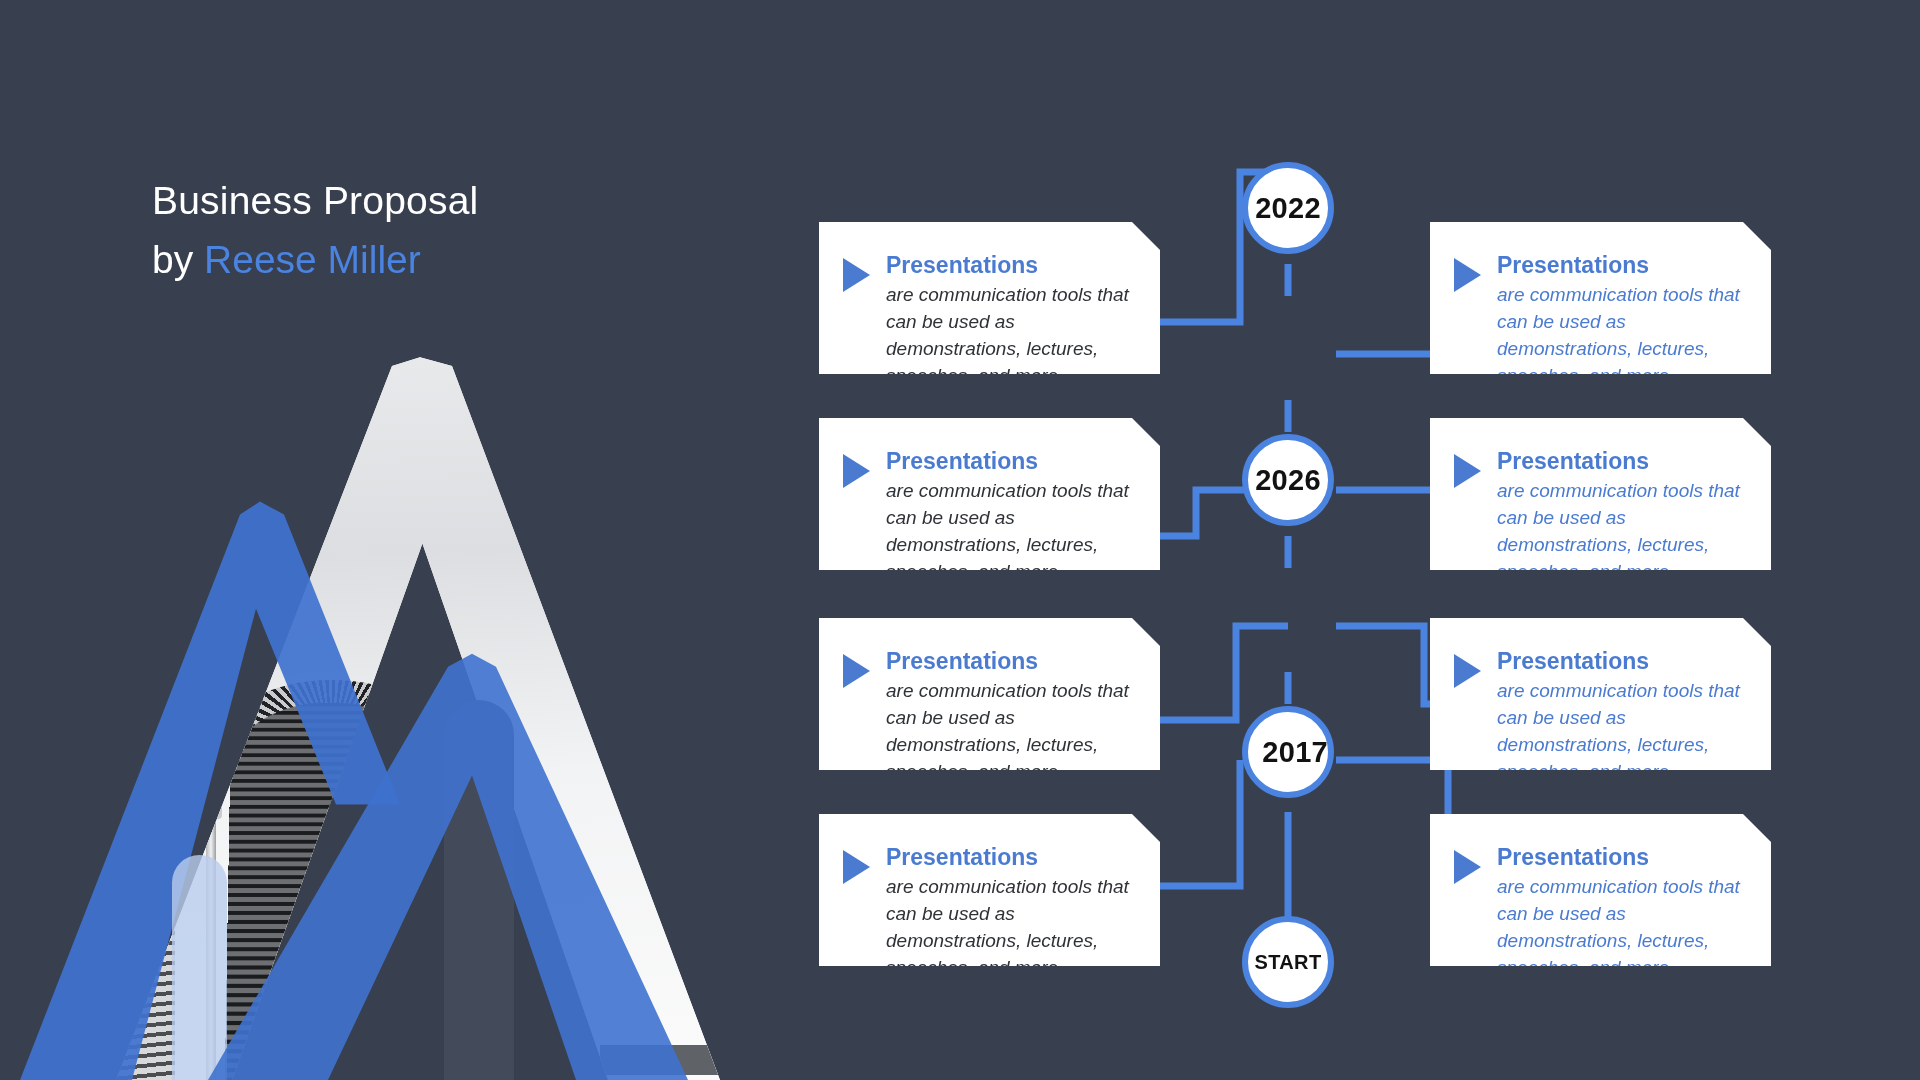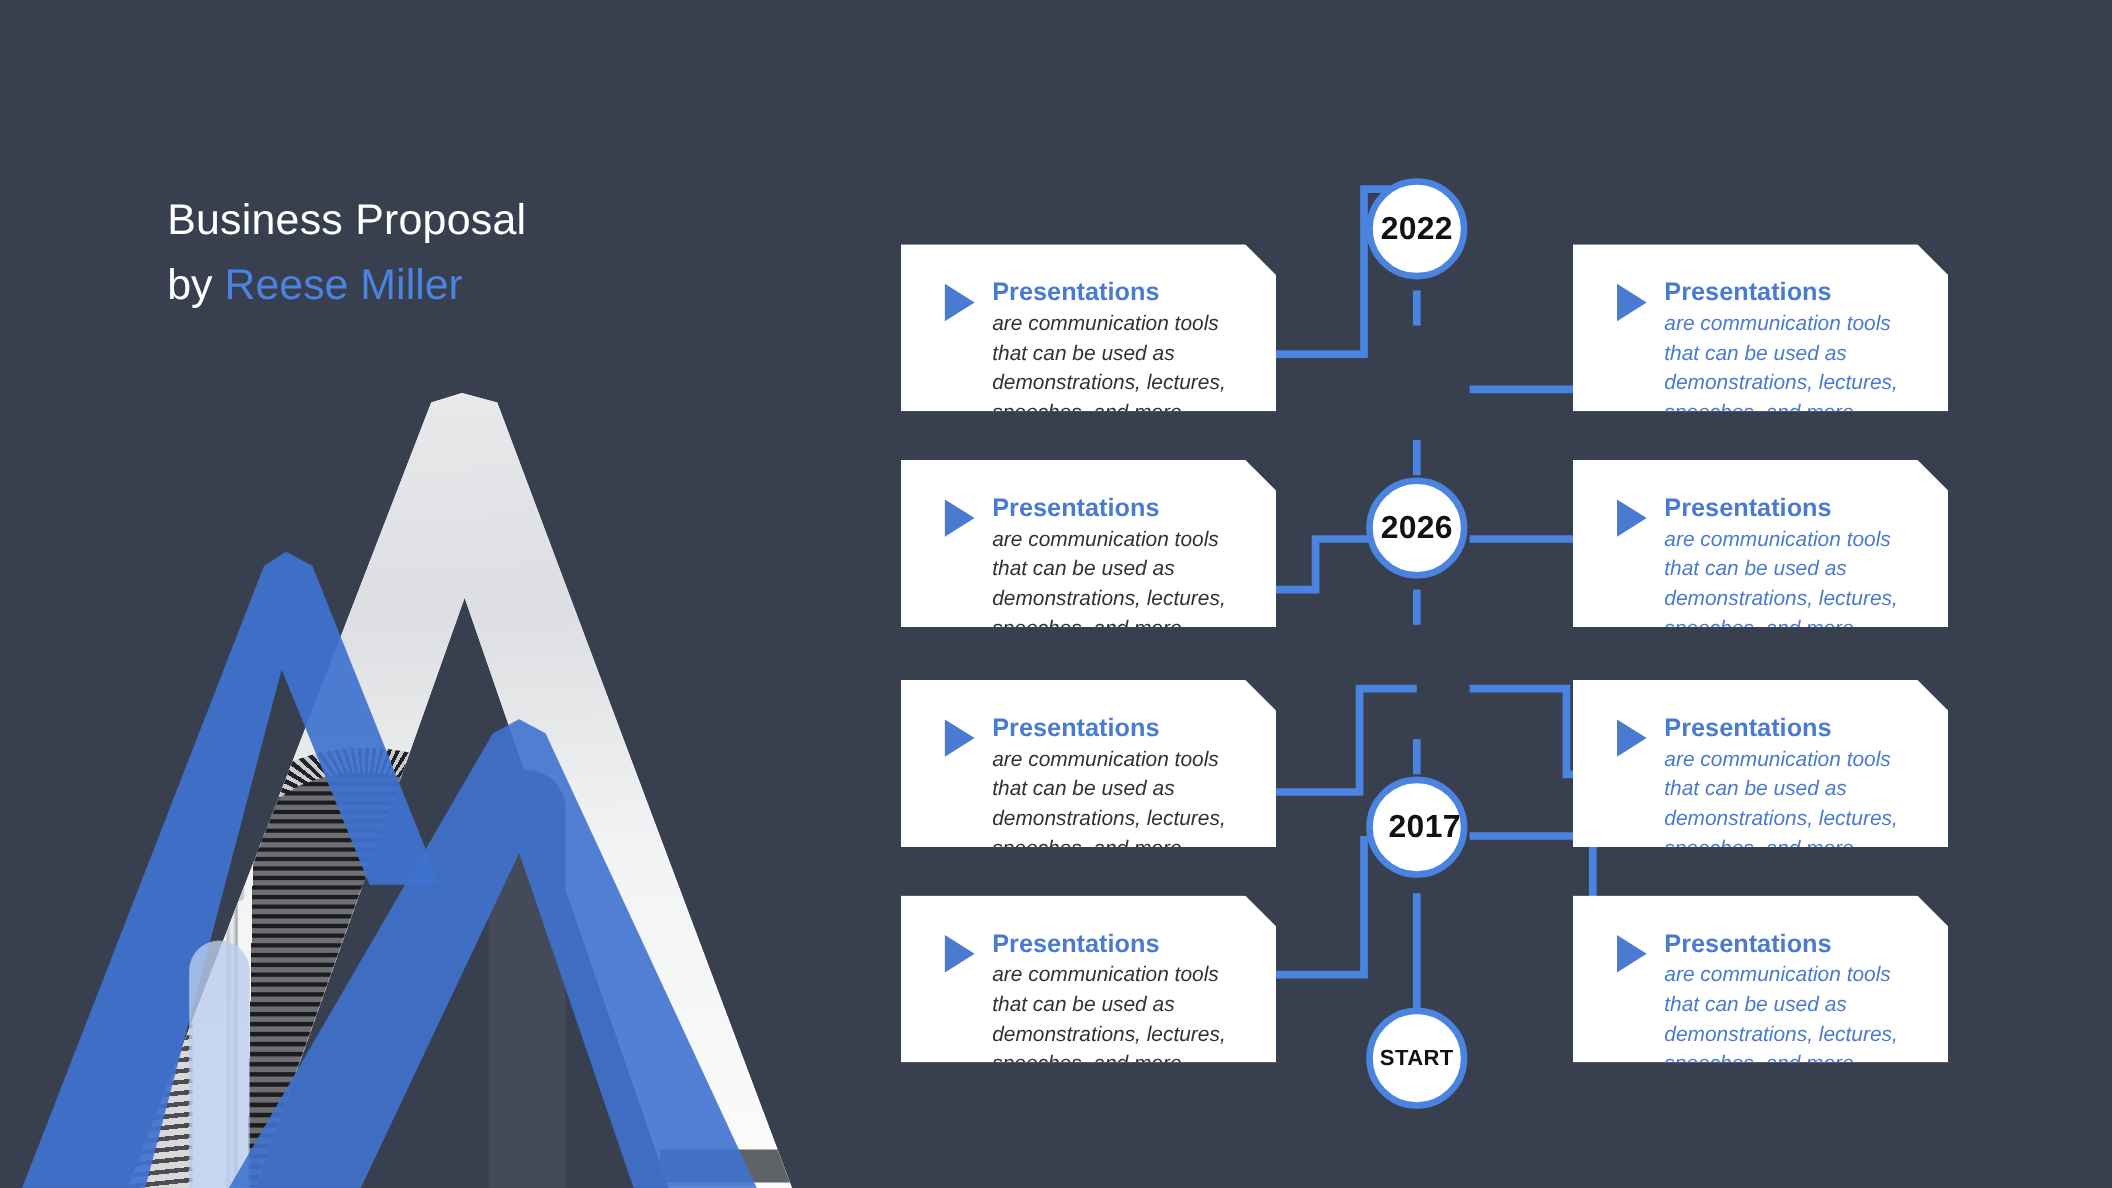--- a/index.html
+++ b/index.html
@@ -154,21 +154,21 @@
     color:#121212; font-weight:700;
     z-index:6;
   }
   .node.year{ width:92px; height:92px; font-size:29px; letter-spacing:.3px; }
   .node.start{ width:92px; height:92px; font-size:20px; letter-spacing:.4px; }
 
   .card{
     position:absolute;
     background:#ffffff;
     z-index:5;
-    padding:30px 26px 30px 40px;
+    padding:30px 26px 30px 24px;
     display:flex; gap:16px;
     clip-path:polygon(0 0, calc(100% - 28px) 0, 100% 28px, 100% 100%, 0 100%);
   }
   .card .play{
     flex:0 0 auto;
     width:0; height:0;
     border-left:27px solid #4a7bd0;
     border-top:17px solid transparent;
     border-bottom:17px solid transparent;
     margin-top:6px;

